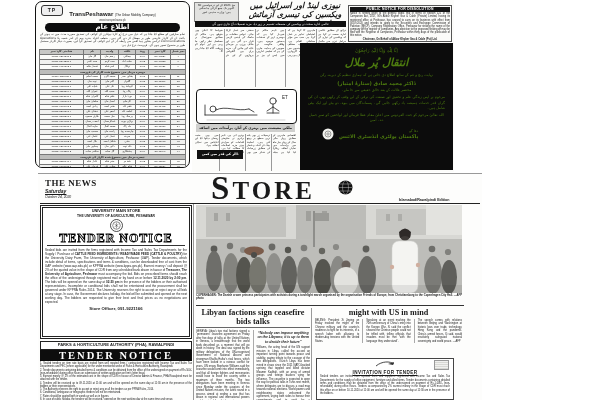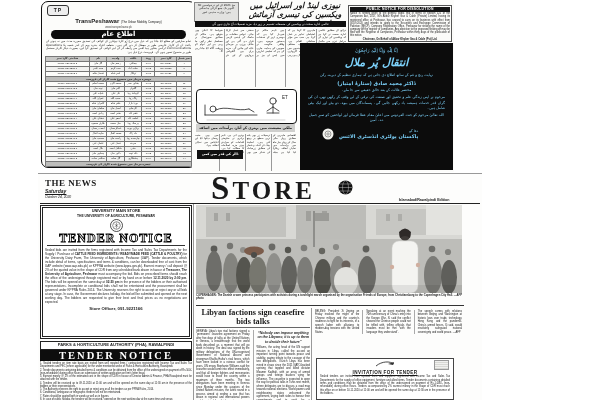--- a/index.html
+++ b/index.html
@@ -3,22 +3,22 @@
 <meta charset="utf-8">
 <style>
   html,body{margin:0;padding:0;background:#fff;}
   .canvas{position:relative;width:612px;height:400px;background:#fff;overflow:hidden;
           color:#1a1a1a;font-family:"Liberation Sans",sans-serif;}
   .ur{direction:rtl;font-family:"DejaVu Sans",sans-serif;}
 
   
   .page-top{position:absolute;left:0;top:0;width:612px;height:172px;}
 
-  .tp-ad{position:absolute;left:41px;top:1px;width:155px;height:167px;border:1.5px solid #111;
-         border-radius:7px;background:#fcfcfa;padding:16px 3px;box-sizing:border-box;overflow:hidden;}
+  .tp-ad{position:absolute;left:35px;top:1px;width:155px;height:167px;border:1.5px solid #111;
+         border-radius:7px;background:#fcfcfa;padding:9px 3px;box-sizing:border-box;overflow:hidden;}
   .tp-logo{position:absolute;left:5px;top:3px;width:20px;height:9px;border:1px solid #333;border-radius:3px;
            font-size:5px;font-weight:bold;line-height:8px;text-align:center;background:#eee;letter-spacing:1px;}
   .tp-brandline{text-align:center;font-size:6px;font-weight:bold;line-height:7px;}
   .tp-brand-suffix{font-size:3px;font-weight:normal;}
   .tp-tagline{text-align:center;font-size:2.6px;color:#444;line-height:3.2px;}
   .tp-titlebar{margin:1px 6px;background:#0d0d0d;color:#fff;border-radius:5px;font-size:7px;font-weight:bold;
                text-align:center;line-height:9px;height:9px;font-family:"DejaVu Sans",sans-serif;}
   .tp-intro{font-size:2.9px;line-height:1.25;text-align:justify;margin:1px 1px 1.5px;}
   .tp-table{width:100%;border-collapse:collapse;table-layout:fixed;}
   .tp-table th,.tp-table td{border:0.4px solid #777;font-size:2.5px;line-height:4px;height:4px;
@@ -46,21 +46,21 @@
            column-rule:0.4px solid #999;font-size:2.6px;line-height:1.3;text-align:justify;overflow:hidden;}
   .u-minihead{position:absolute;left:5px;top:150px;width:46px;height:9px;background:#111;color:#fff;font-size:3.4px;
               font-weight:bold;line-height:9px;text-align:center;z-index:2;overflow:hidden;}
 
   .dissolution{position:absolute;left:348px;top:5px;width:104px;height:37px;background:#fbfbf9;border:0.6px solid #555;
                padding:1px;box-sizing:border-box;z-index:3;overflow:hidden;}
   .d-title{background:#141414;color:#fff;font-size:3.4px;font-weight:bold;text-align:center;line-height:4.6px;letter-spacing:0.3px;}
   .d-body{font-size:2.55px;line-height:1.22;text-align:justify;margin:0.8px 0 0.5px;}
   .d-sign{font-size:2.6px;font-weight:bold;text-align:center;}
 
-  .obituary{position:absolute;left:300px;top:43px;width:153px;height:127px;background:#0c0c0c;color:#7dd3fc;z-index:2;
+  .obituary{position:absolute;left:300px;top:43px;width:153px;height:127px;background:#0c0c0c;color:#4d7c0f;z-index:2;
             padding:5px 8px;box-sizing:border-box;text-align:center;overflow:hidden;}
   .o-bismillah{font-size:4.6px;letter-spacing:0.5px;margin-bottom:3px;}
   .o-title{font-size:11px;font-weight:bold;font-style:italic;margin-bottom:4px;}
   .o-l{font-size:3.6px;line-height:1.5;margin:1.5px 0;}
   .o-just{text-align:justify;}
   .o-name{font-size:5px;font-weight:bold;margin:2px 0;}
   .o-footer{display:flex;align-items:center;gap:5px;margin-top:4px;margin-left:14px;text-align:right;}
   .o-pray{font-size:3.4px;}
   .o-org{font-size:5px;font-weight:bold;}
 
@@ -557,20 +557,21 @@
           <div class="quote">“Nobody can impose anything on the Libyans; it is up to them to decide their future”</div>
           <span>Williams, the acting head of the UN support mission in Libya, called the accord an important turning point towards peace and stability, paying tribute to the courage of the two delegations. Oil-rich Libya has been mired in chaos since the 2011 NATO-backed uprising that toppled and killed dictator Moamer Kadhafi, with an array of armed groups and foreign backers vying for influence. The ceasefire is expected to open the way for political talks in Tunis next month, where delegates are to discuss a road map towards national elections. World powers and neighbouring states welcomed the agreement, urging both sides to honour their commitments and to work for a comprehensive political settlement. The Security Council is expected to take up the accord at a session early next week, diplomats said.</span>
         </div>
       </div>
     </article>
 
     <div class="vr2"></div>
 
     <article class="art2">
       <h2>
+        <span>might with US in mind</span>
       </h2>
       <div class="art-cols">
         <div class="c">BEIJING: President Xi Jinping on Friday invoked the might of the Chinese military and the country's readiness to fight for its interests, in a speech laden with allusions to modern-day tensions with the United States.</div>
         <div class="c">Speaking at an event marking the 70th anniversary of China's entry into the Korean War, Xi said the conflict showed the Chinese people could not be trifled with, telling officials that invaders must be met “with the language they understand”.</div>
         <div class="c">The speech comes with relations between Beijing and Washington at historic lows over trade, technology, Hong Kong and the pandemic. China's armed forces, Xi said, would resolutely safeguard national sovereignty and world peace. —AFP</div>
       </div>
     </article>
 
     <div class="inv-box">
       <div class="inv-head">

